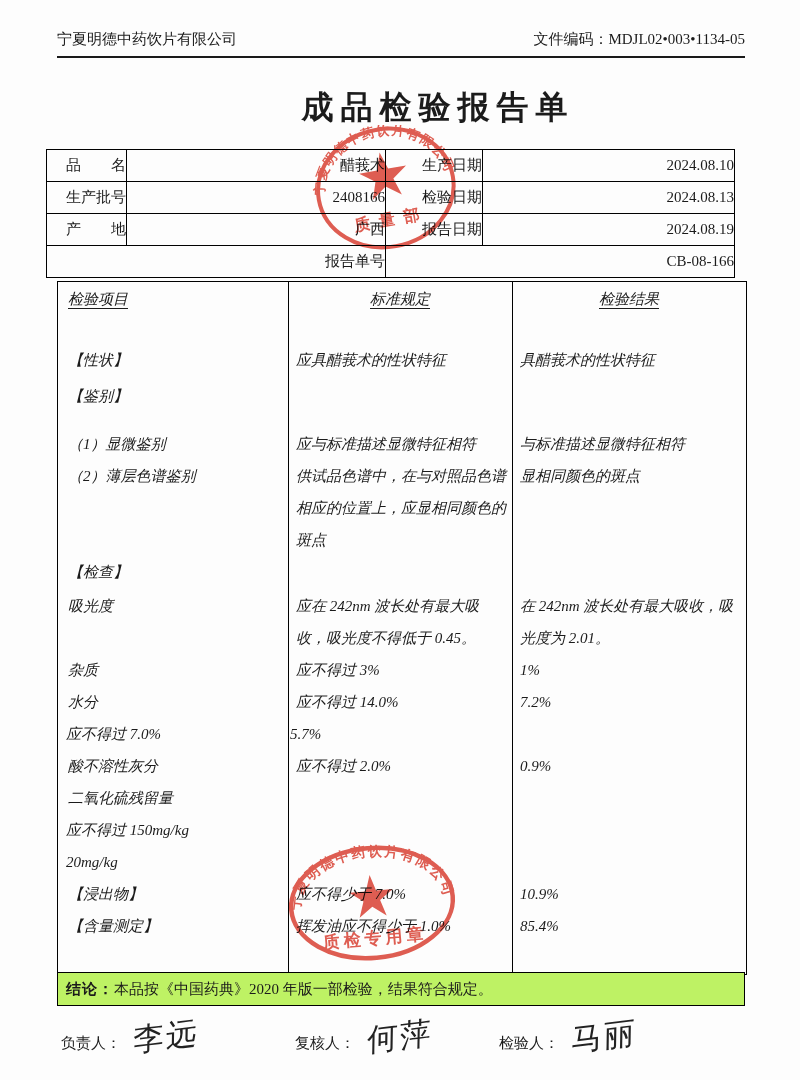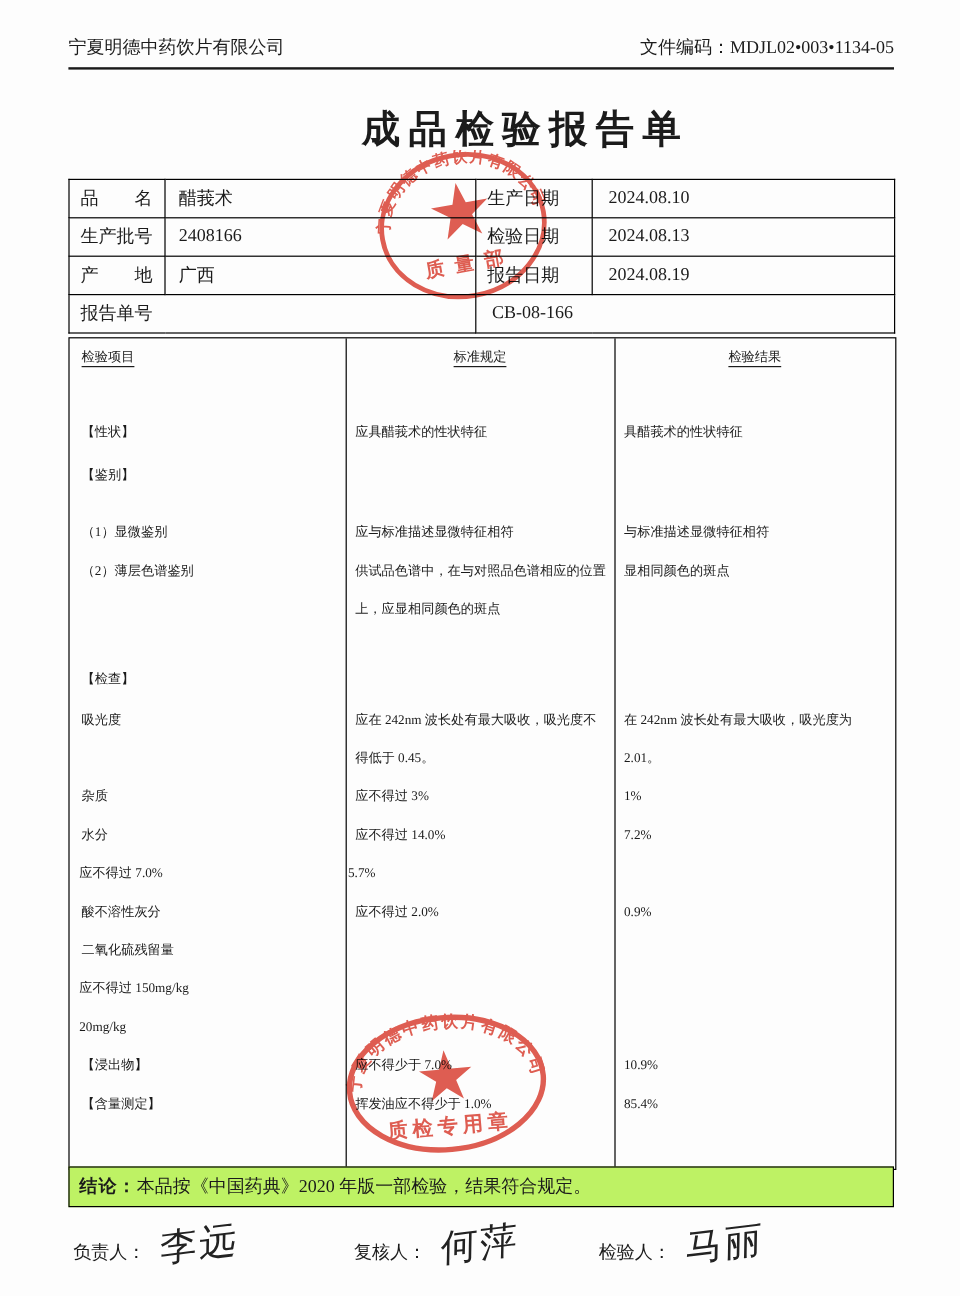--- a/index.html
+++ b/index.html
@@ -6,28 +6,28 @@
   .sheet{position:relative;width:800px;height:1080px;background:#fdfdfd;overflow:hidden;
          font-family:"Liberation Serif","DejaVu Serif",serif;color:#1b1b1b;}
   
   .hdr{position:absolute;left:57px;top:30px;width:688px;display:flex;
        justify-content:space-between;font-size:15px;padding-bottom:7px;
        border-bottom:2.5px solid #1a1a1a;}
   
   .title{position:absolute;left:0;top:86px;width:100%;text-align:center;
          font-size:32px;font-weight:bold;letter-spacing:7px;z-index:2;margin-left:38px;}
   
-  table.info{position:absolute;left:57px;top:149px;width:688px;border-collapse:collapse;
-             table-layout:fixed;font-size:15px;z-index:2;}
+  table.info{position:absolute;left:46px;top:149px;width:688px;border-collapse:collapse;
+             table-layout:fixed;font-size:15px;z-index:2;text-align:right;}
   table.info td{border:1px solid #000;height:31px;padding:0 0 0 9px;white-space:nowrap;overflow:visible;}
   table.info td.v1{padding-left:11px;}
   table.info td.v2{padding-left:13px;}
   
   .detail{position:absolute;left:57px;top:281px;width:688px;height:692px;
-          border:1px solid #000;font-size:11px;z-index:2;}
+          border:1px solid #000;font-size:15px;z-index:2;font-style:italic;}
   .vline{position:absolute;top:0;bottom:0;width:1px;background:#000;}
   .v1{left:230px;} .v2{left:454px;}
   .dhead{display:flex;height:62px;}
   .dhead .hc{padding-top:8px;}
   .dhead .hc u{text-underline-offset:4px;}
   .hc1{width:230px;padding-left:10px;box-sizing:border-box;}
   .hc2{width:224px;text-align:center;box-sizing:border-box;}
   .hc3{width:234px;text-align:center;box-sizing:border-box;}
   .drow{display:flex;}
   .drow .dc{box-sizing:border-box;line-height:32px;}

